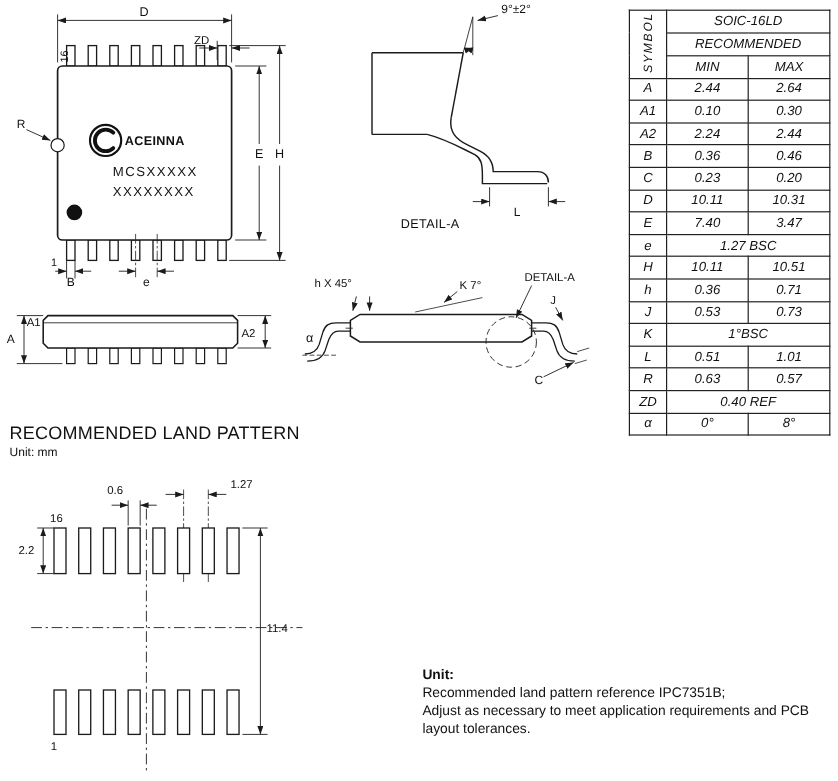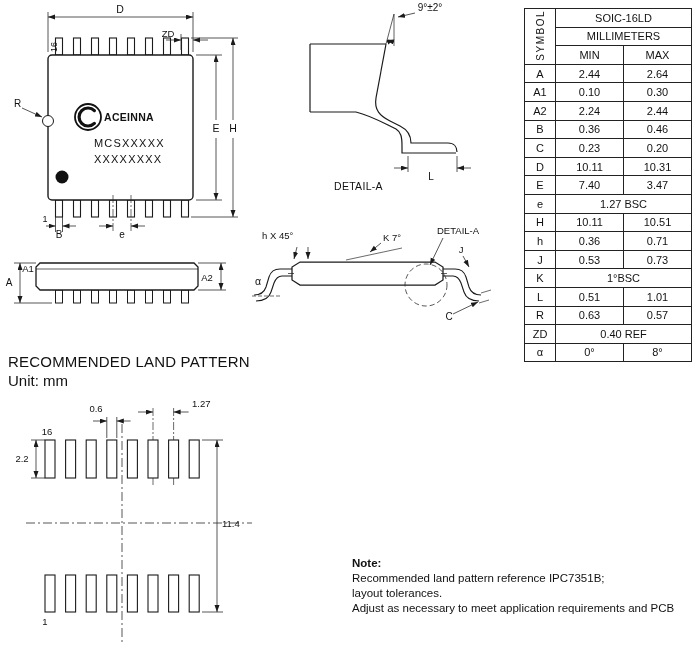--- a/index.html
+++ b/index.html
@@ -4,29 +4,29 @@
 <style>
   html,body{margin:0;padding:0;background:#fff;}
   #canvas{position:relative;width:698px;height:651px;background:#ffffff;overflow:hidden;
           font-family:"Liberation Sans",sans-serif;color:#111;}
   .abs{position:absolute;}
   svg text{font-family:"Liberation Sans",sans-serif;fill:#111;}
   
   .dim-table{position:absolute;left:524px;top:8px;border-collapse:collapse;
              font-size:11px;color:#111;background:#fff;}
   .dim-table td{border:1px solid #222;text-align:center;vertical-align:middle;
-                padding:1px 2px;height:15.6px;background:#fff;}
+                padding:1px 2px;height:15.6px;background:#fff;font-style:italic;}
   .dim-table td.sym{width:24px;}
   .dim-table td.val{width:63px;}
   .dim-table td.thdr{font-size:11px;}
   .sym-hdr{width:26px;}
   .sym-hdr span{display:inline-block;writing-mode:vertical-rl;transform:rotate(180deg);
                 font-size:10px;letter-spacing:1.5px;}
   .land-title{font-size:15px;letter-spacing:.2px;color:#111;}
-  .land-unit{font-size:15px;color:#111;}
+  .land-unit{font-size:10px;color:#111;}
   .note{width:338px;font-size:11.5px;line-height:15px;color:#111;}
   .note-title{font-weight:bold;}
 </style>
 </head>
 <body>
 
 <div id="canvas">
 
   <svg class="abs" style="left:0;top:0" width="250" height="240" viewBox="0 0 250 240">
     <defs>
@@ -209,21 +209,21 @@
     <text x="199" y="95" font-size="10" text-anchor="middle">C</text>
   </svg>
 
   <table class="dim-table">
     <tbody>
         <tr>
       <td class="sym-hdr" rowspan="3"><span>SYMBOL</span></td>
       <td class="thdr" colspan="2">SOIC-16LD</td>
     </tr>
     <tr>
-          <td class="thdr" colspan="2">MILLIMETERS</td>
+          <td class="thdr" colspan="2">RECOMMENDED</td>
         </tr>
     <tr>
       <td class="thdr val">MIN</td>
       <td class="thdr val">MAX</td>
     </tr>
     <tr>
           <td class="sym">A</td>
           <td class="val">2.44</td>
           <td class="val">2.64</td>
         </tr>
@@ -356,19 +356,19 @@
     </g>
     <text x="86" y="20" font-size="9.5" text-anchor="middle">0.6</text>
     <text x="182" y="15" font-size="9.5">1.27</text>
     <text x="12" y="70" font-size="9.5" text-anchor="middle">2.2</text>
     <text x="212" y="135" font-size="9.5">11.4</text>
     <text x="37" y="43" font-size="9.5" text-anchor="middle">16</text>
     <text x="35" y="233" font-size="9.5" text-anchor="middle">1</text>
   </svg>
 
   <div class="abs note" style="left:352px;top:556px">
-    <div class="note-title">Note:</div>
+    <div class="note-title">Unit:</div>
     <div class="note-line">Recommended land pattern reference IPC7351B;</div>
+    <div class="note-line">Adjust as necessary to meet application requirements and PCB</div>
     <div class="note-line">layout tolerances.</div>
-    <div class="note-line">Adjust as necessary to meet application requirements and PCB</div>
   </div>
 
 </div>
 
 </body></html>

